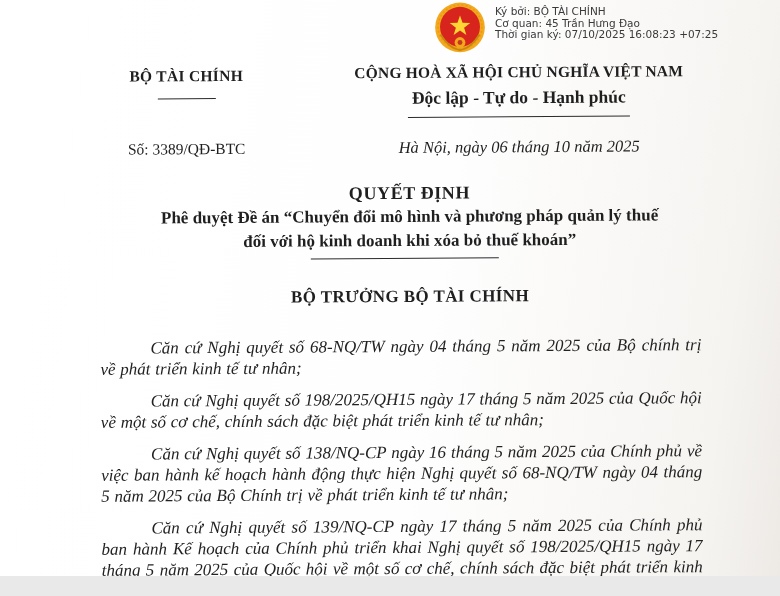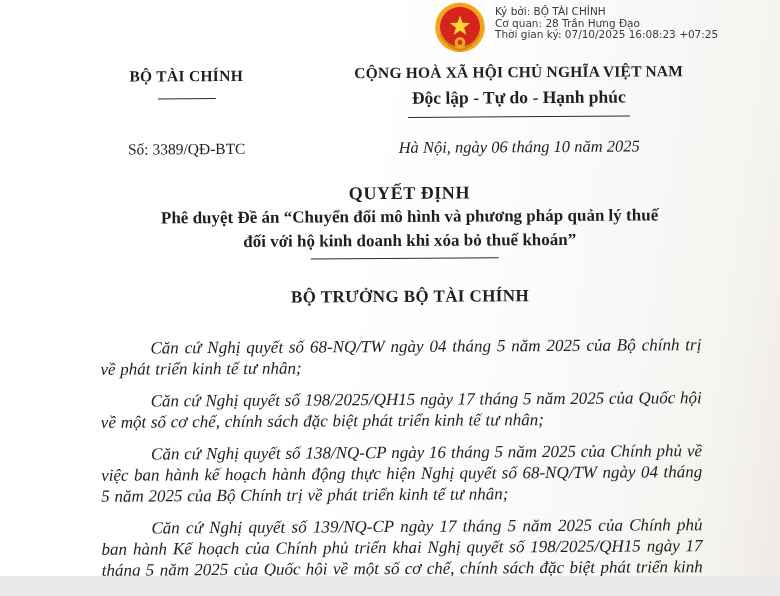--- a/index.html
+++ b/index.html
@@ -72,21 +72,21 @@
         <circle cx="50" cy="46" r="37" fill="#d7251d"></circle>
         <circle cx="50" cy="46" r="40.5" fill="none" stroke="#e89b15" stroke-width="3.2" stroke-dasharray="3.5 4.2"></circle>
         <path d="M50 25 L54.7 38.5 L69 38.8 L57.6 47.5 L61.8 61.2 L50 53 L38.2 61.2 L42.4 47.5 L31 38.8 L45.3 38.5 Z" fill="#ffd633"></path>
         <path d="M14 60 Q30 86 50 89 Q70 86 86 60" fill="none" stroke="#c8860f" stroke-width="3.5"></path>
         <circle cx="50" cy="75" r="10" fill="#f3a81d"></circle>
         <circle cx="50" cy="75" r="4.5" fill="#c4391f"></circle>
       </svg>
     </span>
     <div class="sig-text">
       <div>Ký bởi: BỘ TÀI CHÍNH</div>
-      <div>Cơ quan: 28 Trần Hưng Đạo</div>
+      <div>Cơ quan: 45 Trần Hưng Đạo</div>
       <div>Thời gian ký: 07/10/2025 16:08:23 +07:25</div>
     </div>
   </div>
 
   <div class="doc">
 
     <div class="abs agency center bold">BỘ TÀI CHÍNH</div>
     <div class="abs agency-rule"></div>
     <div class="abs doc-number center">Số: 3389/QĐ-BTC</div>
 

